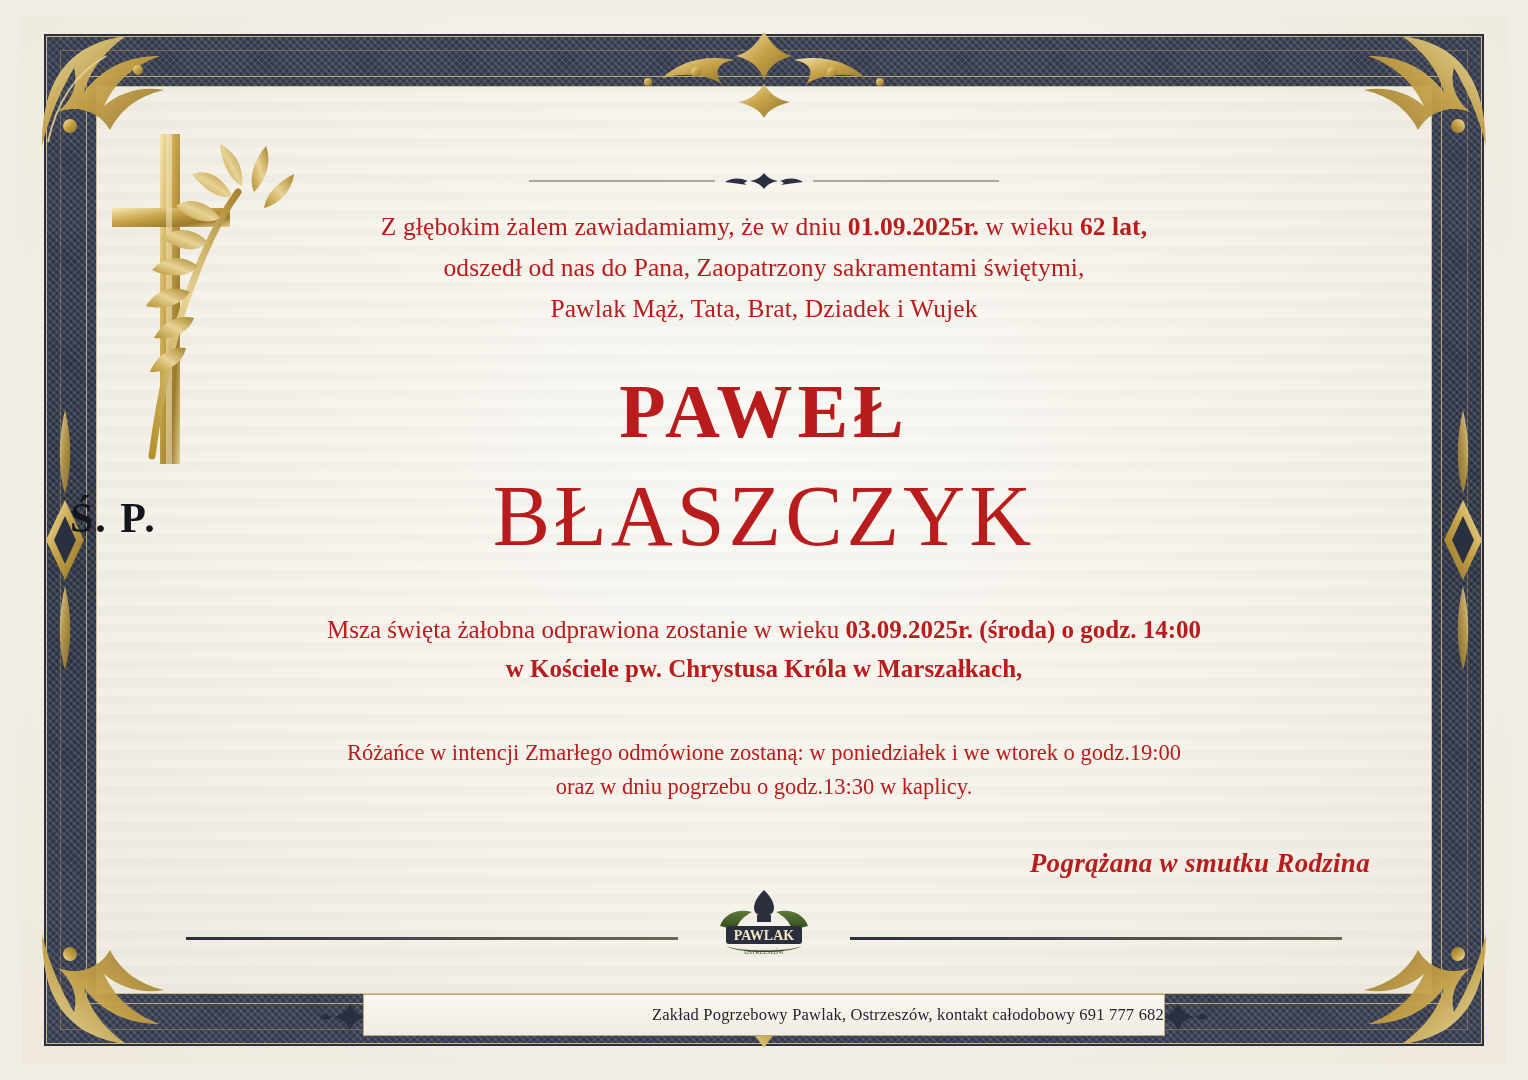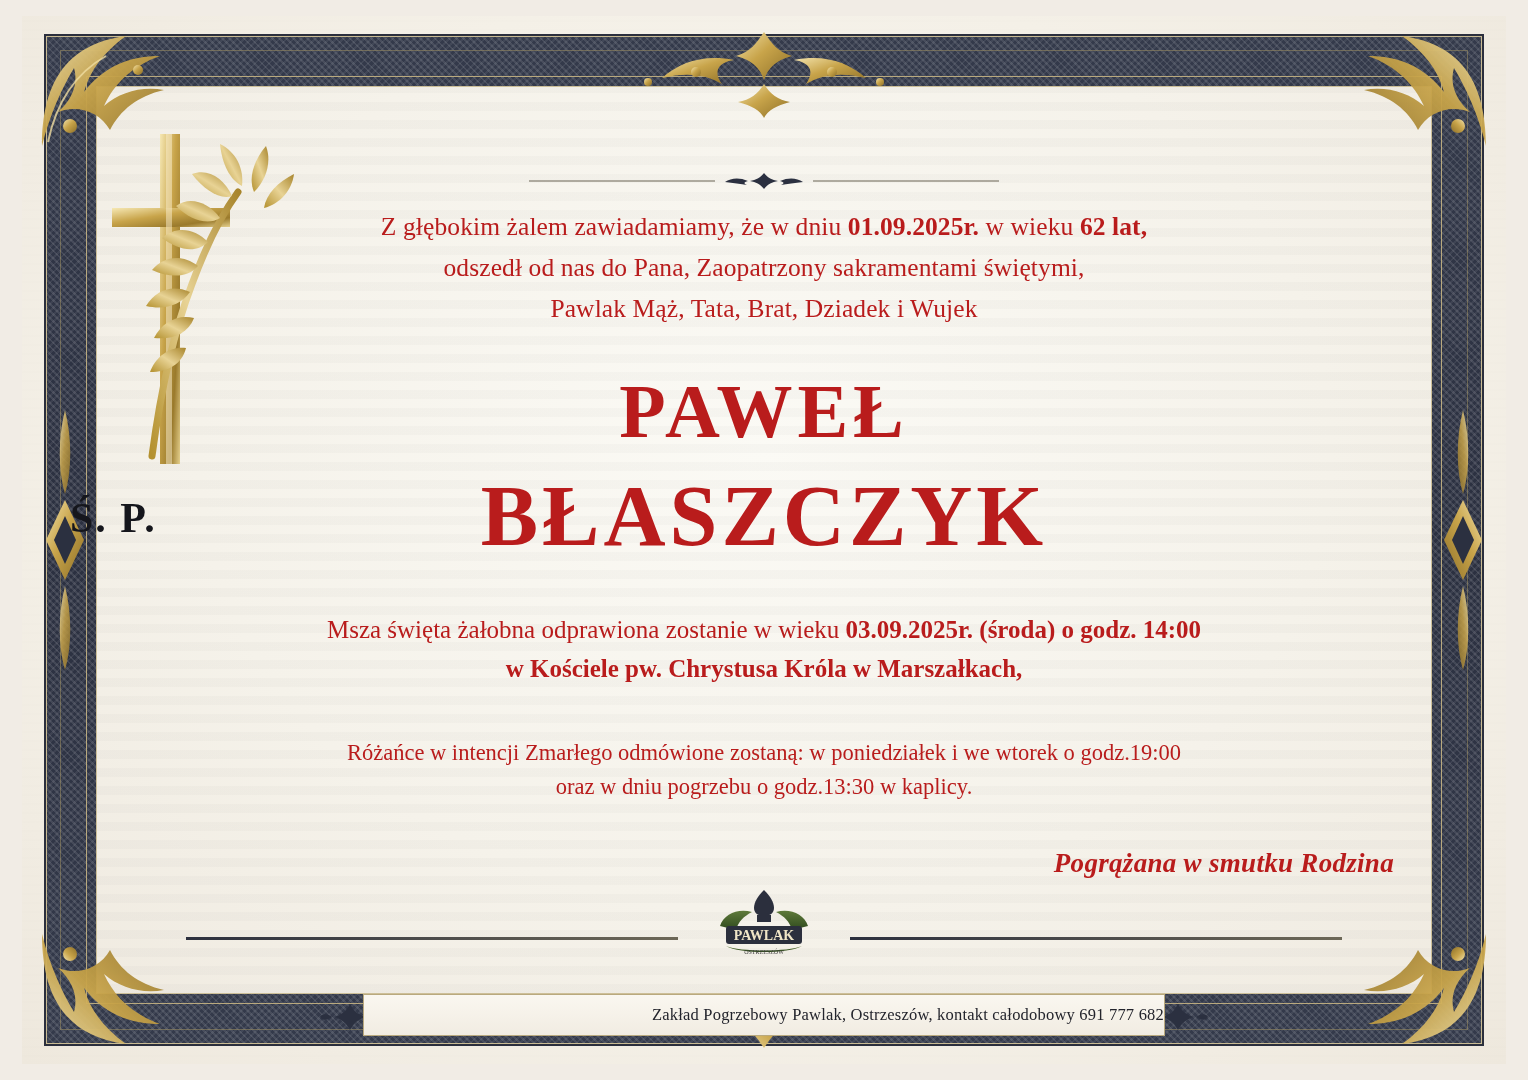--- a/index.html
+++ b/index.html
@@ -102,21 +102,21 @@
   .name1{
     margin-top:44px;
     font-size:76px;
     font-weight:bold;
     letter-spacing:5px;
     line-height:1.02;
   }
   .name2{
     margin-top:22px;
     font-size:86px;
-    font-weight:bold;
+    font-weight:normal;
     letter-spacing:4px;
     line-height:1.02;
   }
 
   .mass{
     margin-top:50px;
     font-size:25px;
     line-height:39px;
     max-width:1120px;
   }
@@ -125,21 +125,21 @@
   .rosary{
     margin-top:48px;
     font-size:22.5px;
     line-height:34px;
     max-width:1060px;
   }
 
   .family{
     margin-top:44px;
     align-self:flex-end;
-    margin-right:24px;
+    margin-right:48px;
     font-size:27px;
     font-weight:bold;
     font-style:italic;
     letter-spacing:.3px;
   }
 
   
   .sp-block{
     position:absolute;
     left:62px;top:96px;

